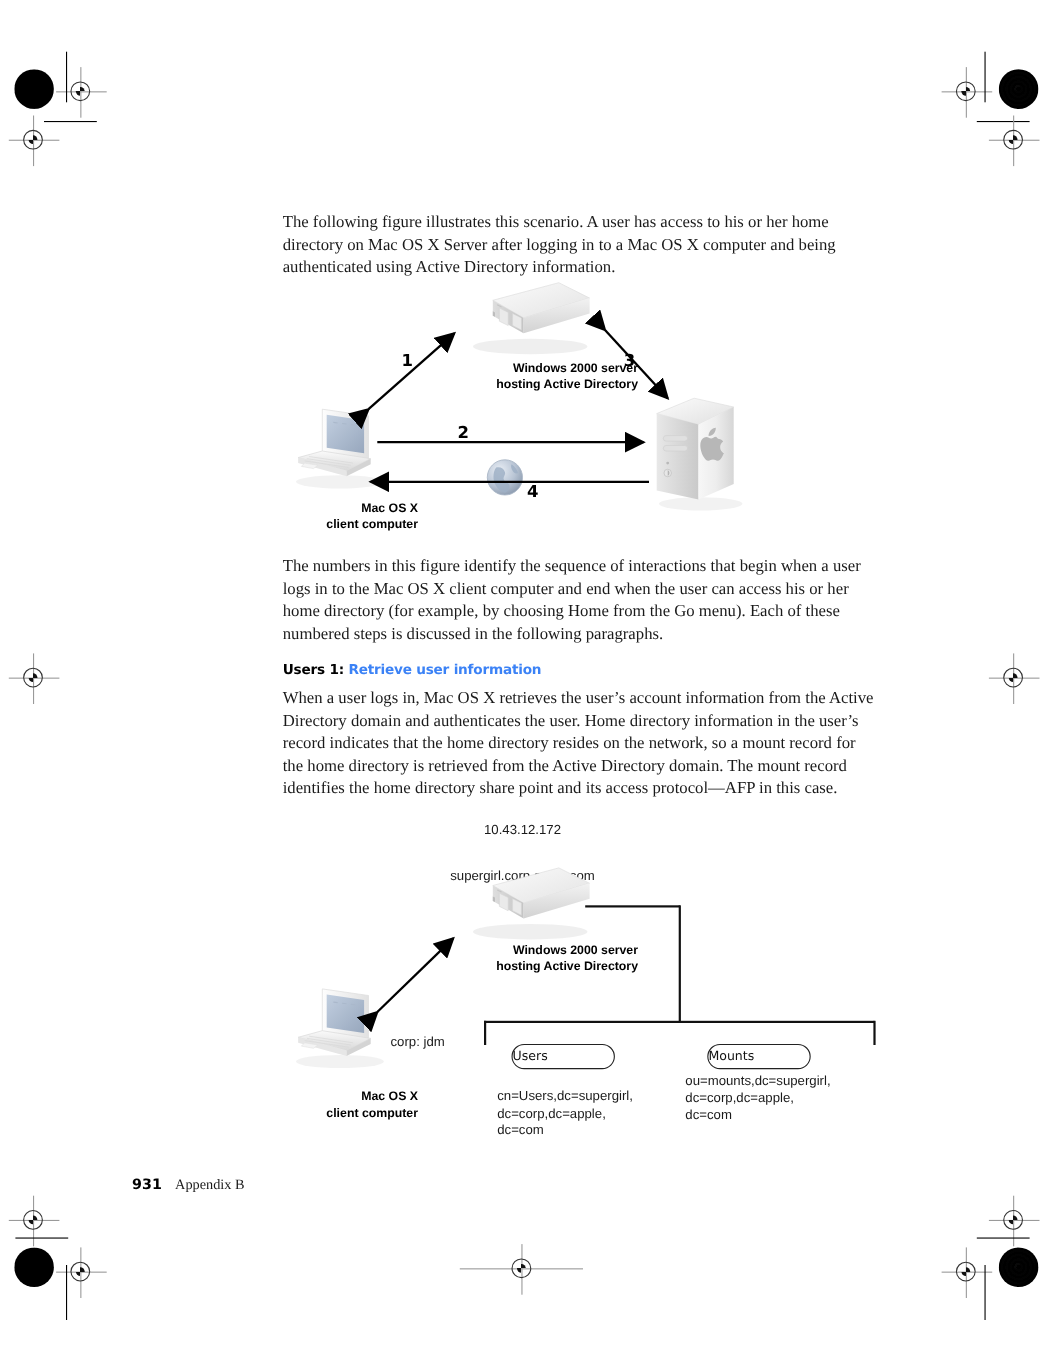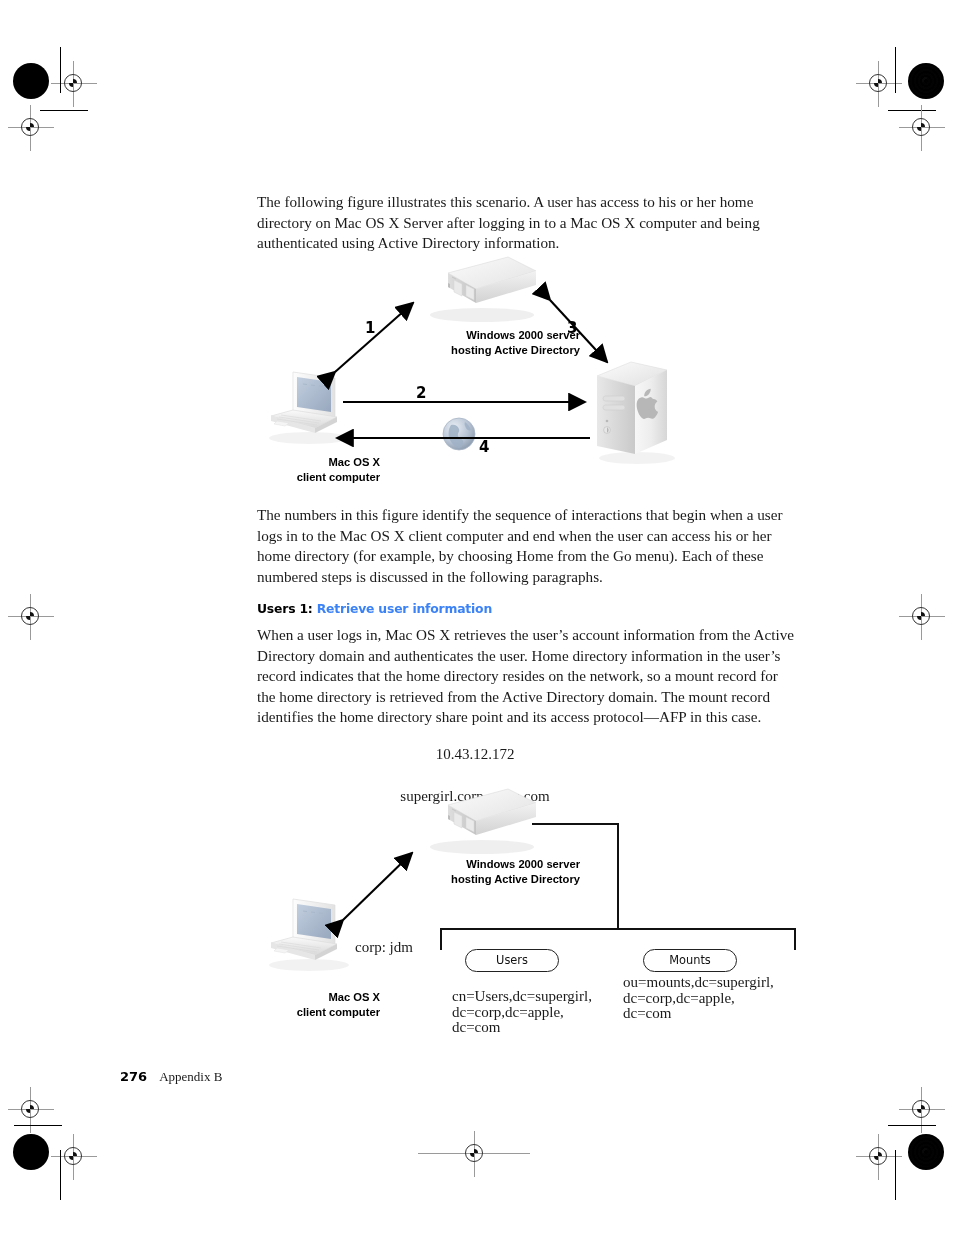--- a/index.html
+++ b/index.html
@@ -124,39 +124,39 @@
     font-family: Liberation Sans, sans-serif;
     font-size: 11.2px;
     font-weight: bold;
     color: #000;
     text-align: right;
     line-height: 14.5px;
     white-space: pre-line;
   }
   .fig-plain {
     position: absolute;
-    font-family: Liberation Serif, serif;
-    font-size: 15px;
+    font-family: Liberation Sans, sans-serif;
+    font-size: 12px;
     color: #1a1a1a;
     line-height: 15.5px;
     white-space: pre-line;
   }
   .fig-num {
     position: absolute;
     font-family: "DejaVu Sans", sans-serif;
     font-size: 15px;
     font-weight: bold;
     color: #000;
   }
   .node-pill {
     position: absolute;
     border: 1px solid #222;
     border-radius: 13px;
     background: #fff;
-    text-align: center;
+    text-align: left;
     font-family: "DejaVu Sans", sans-serif;
     font-size: 11.4px;
     color: #111;
     line-height: 20px;
     height: 21px;
   }
   .connector { position: absolute; background: #111; }
 </style>
 </head>
 <body>
@@ -477,14 +477,14 @@
 dc=corp,dc=apple,
 dc=com</div>
 
   <div class="node-pill" style="left:388px; top:204px; width:92px;">Mounts</div>
   <div class="fig-plain" style="left:368px; top:230px; width:190px;">ou=mounts,dc=supergirl,
 dc=corp,dc=apple,
 dc=com</div>
 </div>
 
 <div class="footer">
-  <span class="pg">276</span><span>Appendix  B</span>
+  <span class="pg">931</span><span>Appendix  B</span>
 </div>
 
 </body></html>

